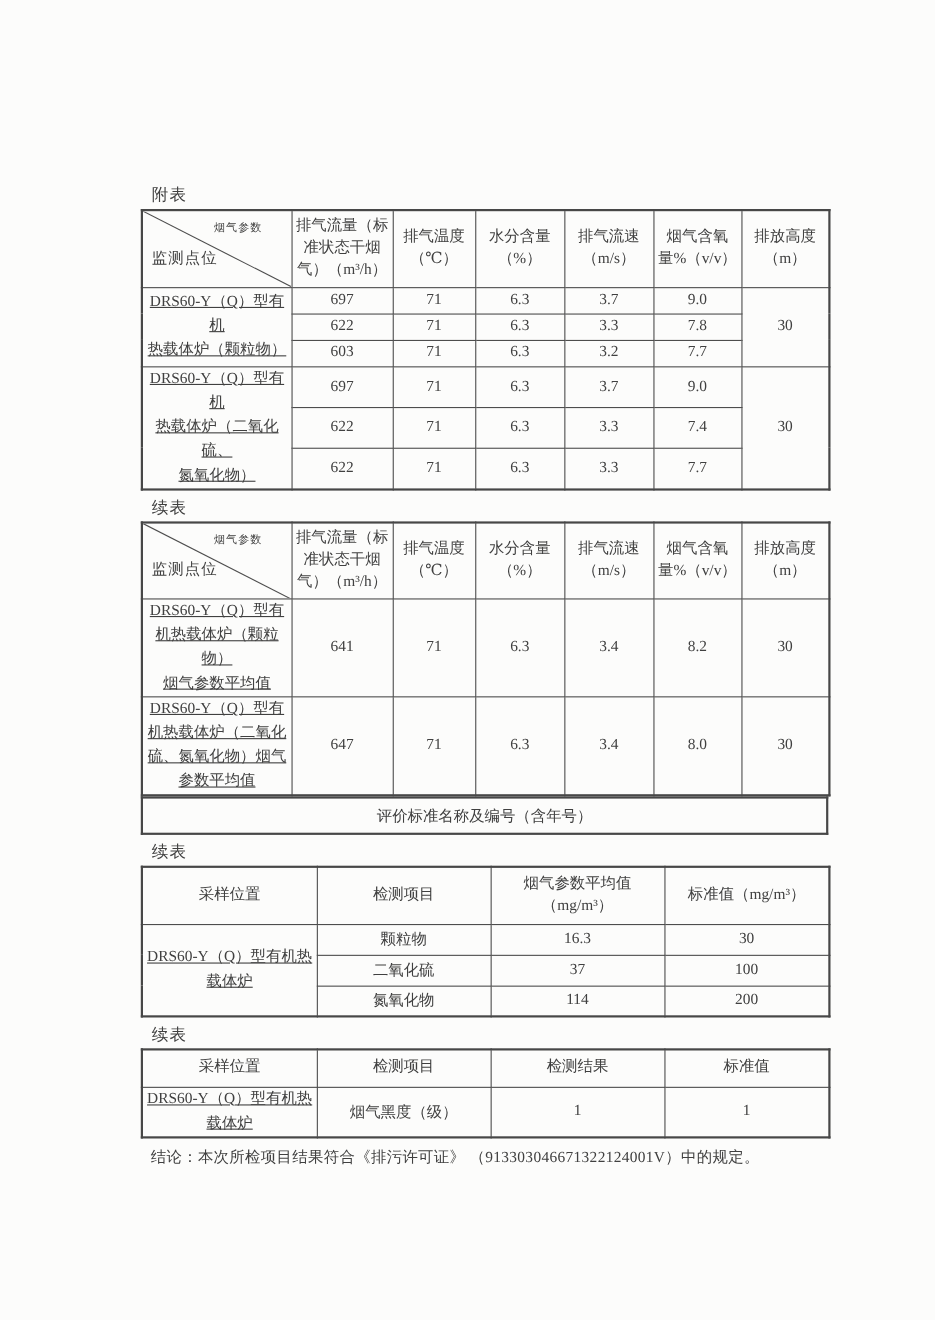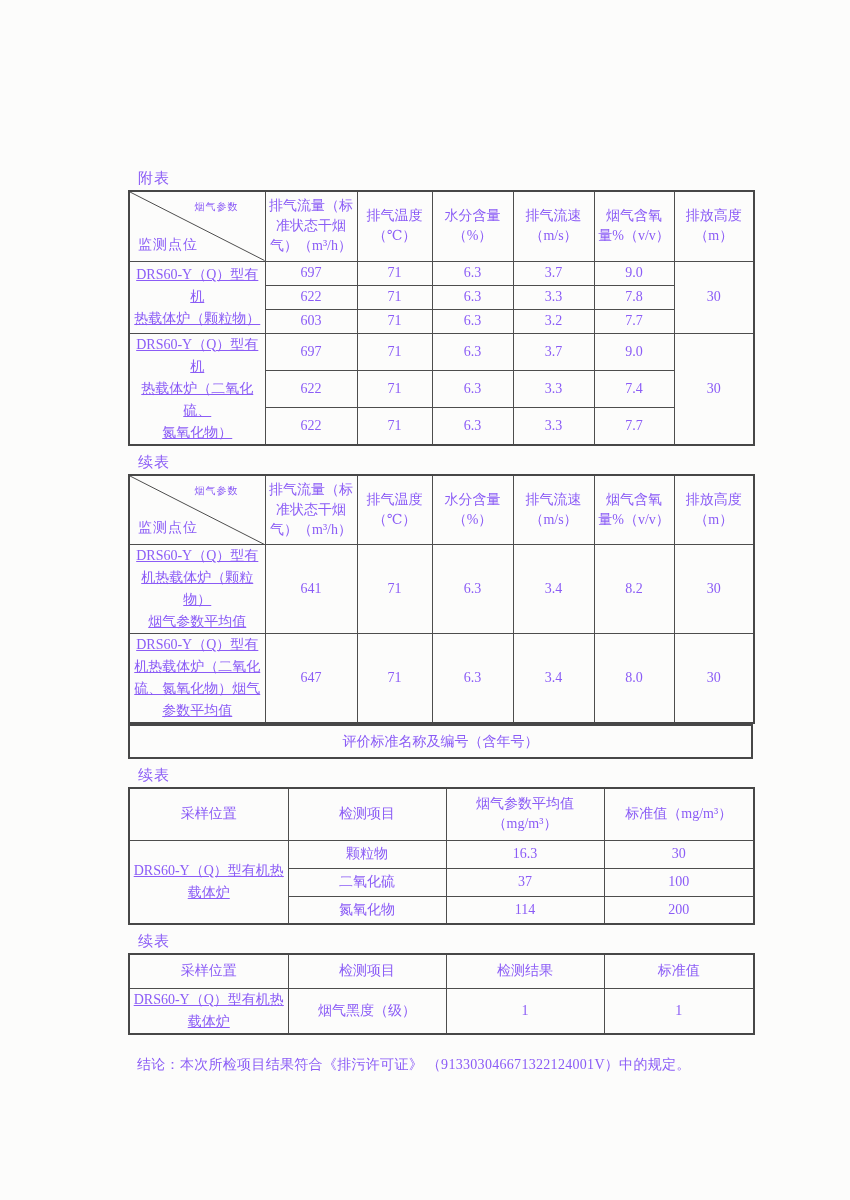--- a/index.html
+++ b/index.html
@@ -2,21 +2,21 @@
 <html><head>
 <meta charset="utf-8">
 <style>
   html,body { margin:0; padding:0; }
   .page {
     position: relative;
     width: 850px;
     height: 1200px;
     background: #fcfcfb;
     font-family: "Liberation Serif", "DejaVu Serif", serif;
-    color: #8b5cf6;
+    color: #404040;
     overflow: hidden;
   }
   .content {
     position: absolute;
     left: 128px;
     top: 168px;
     width: 625px;
   }
   .sec-label {
     font-size: 15px;
@@ -49,31 +49,31 @@
   .site-cell { font-size: 13px; line-height: 22px; text-decoration: underline; }
   .num-cell { font-size: 14px; }
   
   .diag-cell { position: relative; padding: 0; }
   .diag-cell svg { position: absolute; left: 0; top: 0; width: 100%; height: 100%; display: block; }
   .diag-top {
     position: absolute; top: 8px; right: 26px;
     font-size: 10px; letter-spacing: 1px;
   }
   .diag-bottom {
-    position: absolute; bottom: 7px; left: 8px;
+    position: absolute; bottom: 17px; left: 8px;
     font-size: 14px; letter-spacing: 1px;
   }
   .t-std tr { height: 33px; }
   .t-std td { font-size: 14px; margin-left: 27px; }
   .t3 thead tr { height: 52px; }
   .t3 tbody tr { height: 28px; }
   .t4 thead tr { height: 34px; }
   .t4 tbody tr { height: 40px; }
   .conclusion {
-    margin: 20px 0 0 9px;
+    margin: 8px 0 0 9px;
     font-size: 14px;
     line-height: 20px;
     letter-spacing: 0.3px;
   }
 </style>
 </head>
 <body>
 
 <div class="page">
   <div class="content">

